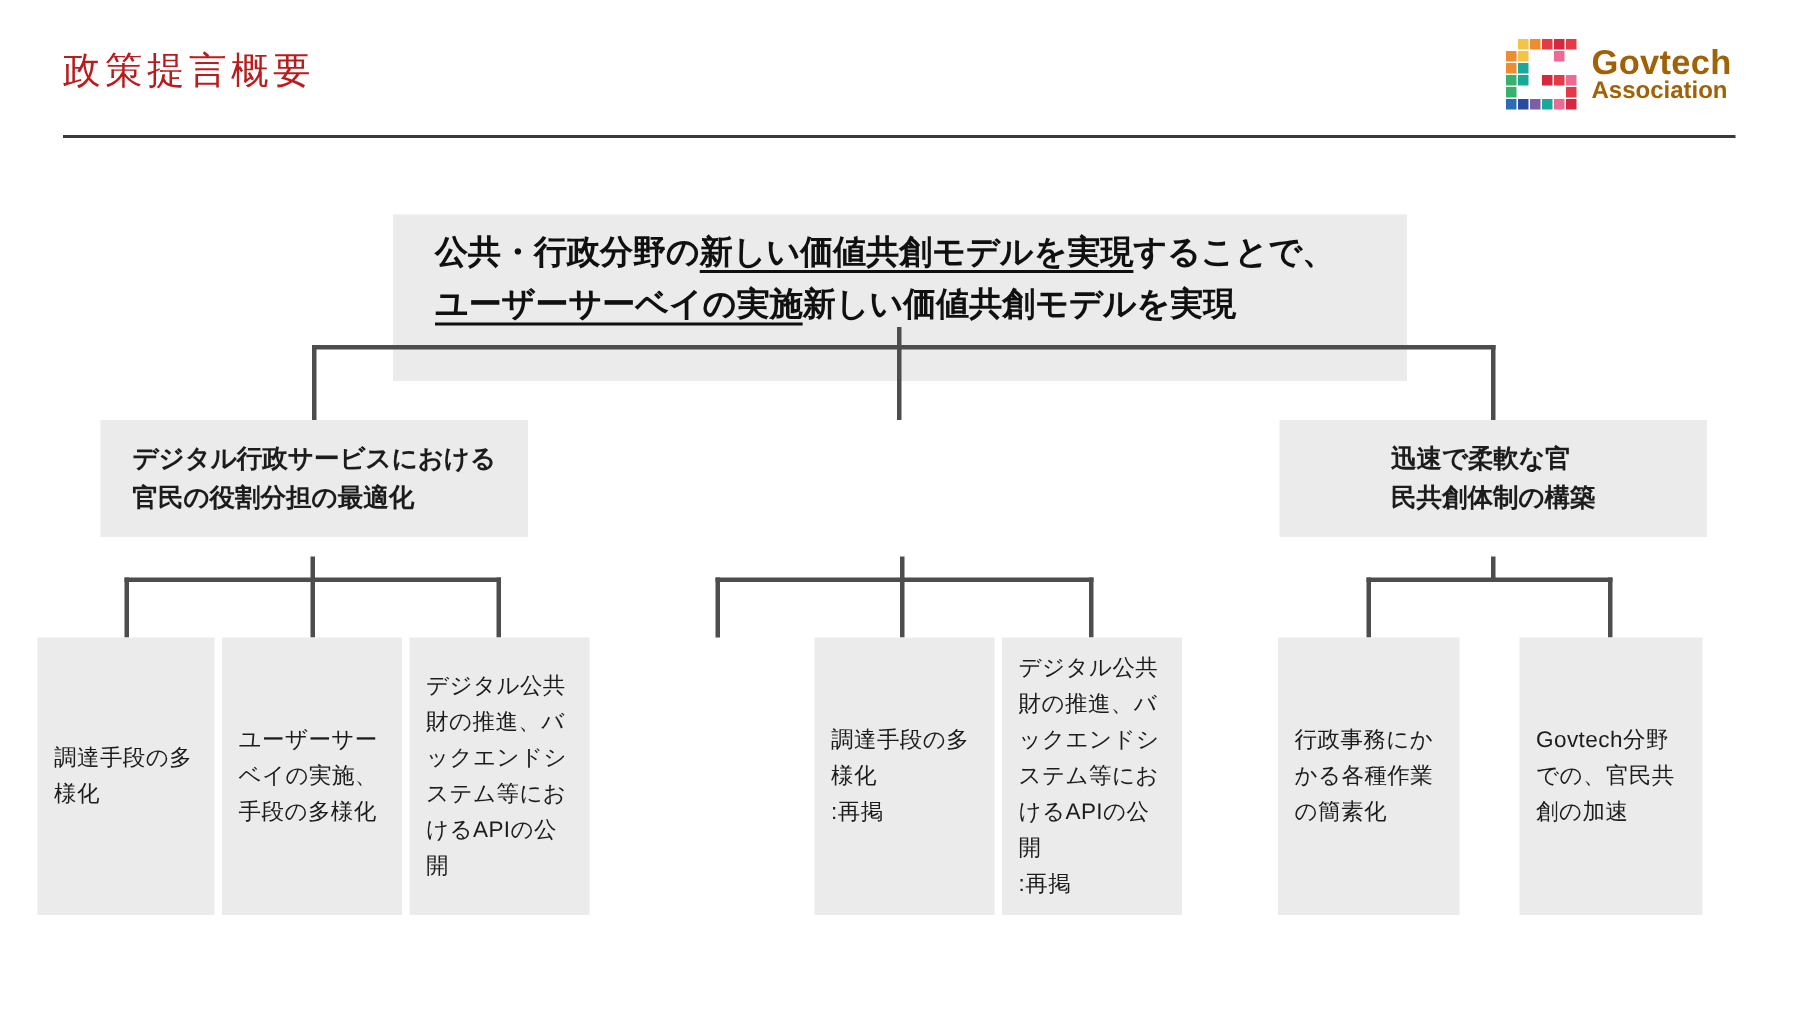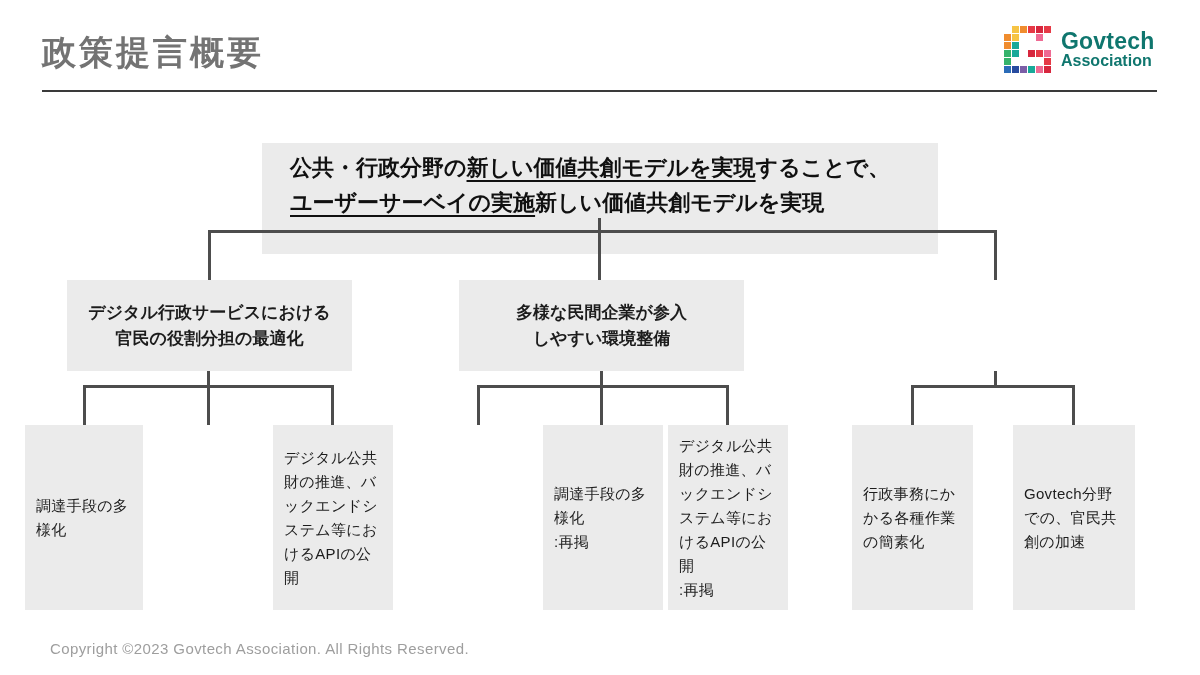--- a/index.html
+++ b/index.html
@@ -6,38 +6,38 @@
     --box-fill:#EBEBEB;
     --connector:#4D4D4D;
     --ink:#1C1C1C;
     --footer-ink:#9E9E9E;
   }
   *{margin:0;padding:0;box-sizing:border-box;}
   body{background:#fff;font-family:"Liberation Sans","DejaVu Sans",sans-serif;}
   .slide{position:relative;width:1200px;height:675px;background:#ffffff;overflow:hidden;}
 
   
-  .slide-title{position:absolute;left:42px;top:30px;font-size:34px;font-weight:700;
-    letter-spacing:3px;color:#737373;}
+  .slide-title{position:absolute;left:42px;top:30px;font-size:25px;font-weight:400;
+    letter-spacing:3px;color:#b91c1c;}
   .title-rule{position:absolute;left:42px;top:90px;width:1115px;height:2px;background:#3a3a3a;}
   .logo{position:absolute;left:1004px;top:26px;display:flex;align-items:center;gap:10px;}
   .logo-icon{display:grid;grid-template-rows:repeat(6,7px);grid-template-columns:repeat(6,7px);
     gap:1px;width:47px;height:47px;}
-  .logo-text{line-height:1.05;color:#0f766e;}
+  .logo-text{line-height:1.05;color:#a16207;}
   .logo-name{font-size:23px;font-weight:800;letter-spacing:0.2px;}
   .logo-subname{font-size:16px;font-weight:700;}
 
   
   .gbox{position:absolute;background:var(--box-fill);color:var(--ink);}
   .headline-box{left:262px;top:107px;width:676px;height:111px;padding:7px 10px 0 28px;
     font-size:22px;line-height:35px;font-weight:600;color:#101010;margin-top:36px;}
   .u{text-decoration:underline;text-decoration-thickness:1.5px;text-underline-offset:5px;}
 
-  .mid-box{top:280px;width:285px;height:91px;display:flex;align-items:center;justify-content:center;
-    text-align:center;font-size:17px;line-height:26px;font-weight:600;white-space:pre-line;}
+  .mid-box{top:280px;width:285px;height:78px;display:flex;align-items:center;justify-content:center;
+    text-align:left;font-size:17px;line-height:26px;font-weight:600;white-space:pre-line;}
   .leaf-box{top:425px;height:185px;display:flex;align-items:center;
     font-size:15px;line-height:24px;font-weight:500;padding:0 11px;letter-spacing:0.3px;}
   .leaf-box span{white-space:pre-line;overflow-wrap:break-word;word-break:break-word;width:100%;}
 
   
   .line{position:absolute;background:var(--connector);}
 
   
   .copyright{position:absolute;left:50px;top:640px;font-size:15px;letter-spacing:0.4px;
     color:var(--footer-ink);}
@@ -89,55 +89,57 @@
   </div>
 
   <div class="line" style="left:598px;top:218px;width:3px;height:15px;"></div>
   <div class="line" style="left:208px;top:230px;width:789px;height:3px;"></div>
   <div class="line" style="left:208px;top:230px;width:3px;height:50px;"></div>
   <div class="line" style="left:598px;top:230px;width:3px;height:50px;"></div>
   <div class="line" style="left:994px;top:230px;width:3px;height:50px;"></div>
 
   <div class="gbox mid-box" style="left:67px;"><span>デジタル行政サービスにおける
 官民の役割分担の最適化</span></div>
-  <div class="gbox mid-box" style="left:459px;"><span>多様な民間企業が参入
-しやすい環境整備</span></div>
+  <div class="gbox mid-box" style="left:853px;"><span>迅速で柔軟な官
+民共創体制の構築</span></div>
 
   <div class="line" style="left:207px;top:371px;width:3px;height:54px;"></div>
   <div class="line" style="left:83px;top:385px;width:251px;height:3px;"></div>
   <div class="line" style="left:83px;top:385px;width:3px;height:40px;"></div>
   <div class="line" style="left:331px;top:385px;width:3px;height:40px;"></div>
 
   <div class="line" style="left:600px;top:371px;width:3px;height:54px;"></div>
   <div class="line" style="left:477px;top:385px;width:252px;height:3px;"></div>
   <div class="line" style="left:477px;top:385px;width:3px;height:40px;"></div>
   <div class="line" style="left:726px;top:385px;width:3px;height:40px;"></div>
 
   <div class="line" style="left:994px;top:371px;width:3px;height:16px;"></div>
   <div class="line" style="left:911px;top:385px;width:164px;height:3px;"></div>
   <div class="line" style="left:911px;top:385px;width:3px;height:40px;"></div>
   <div class="line" style="left:1072px;top:385px;width:3px;height:40px;"></div>
 
   <div class="gbox leaf-box" style="left:25px;width:118px;">
       <span>調達手段の多様化</span>
     </div>
+  <div class="gbox leaf-box" style="left:148px;width:120px;">
+      <span>ユーザーサーベイの実施、手段の多様化</span>
+    </div>
   <div class="gbox leaf-box" style="left:273px;width:120px;">
       <span>デジタル公共財の推進、バックエンドシステム等におけるAPIの公開</span>
     </div>
   <div class="gbox leaf-box" style="left:543px;width:120px;">
       <span>調達手段の多様化
 :再掲</span>
     </div>
   <div class="gbox leaf-box" style="left:668px;width:120px;">
       <span>デジタル公共財の推進、バックエンドシステム等におけるAPIの公開
 :再掲</span>
     </div>
   <div class="gbox leaf-box" style="left:1013px;width:122px;">
       <span>Govtech分野での、官民共創の加速</span>
     </div>
   <div class="gbox leaf-box" style="left:852px;width:121px;">
       <span>行政事務にかかる各種作業の簡素化</span>
     </div>
 
-  <div class="copyright">Copyright ©2023 Govtech Association. All Rights Reserved.</div>
   <div class="page-number">14</div>
 
 </div>
 
 </body></html>

